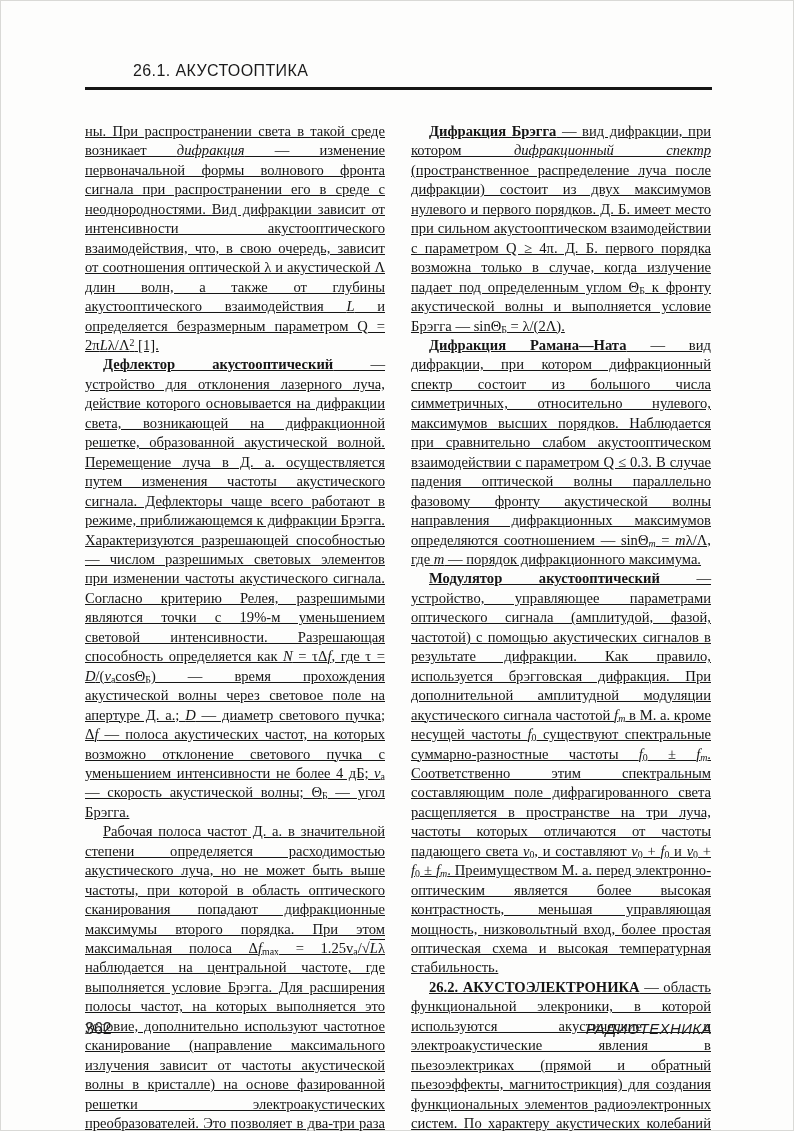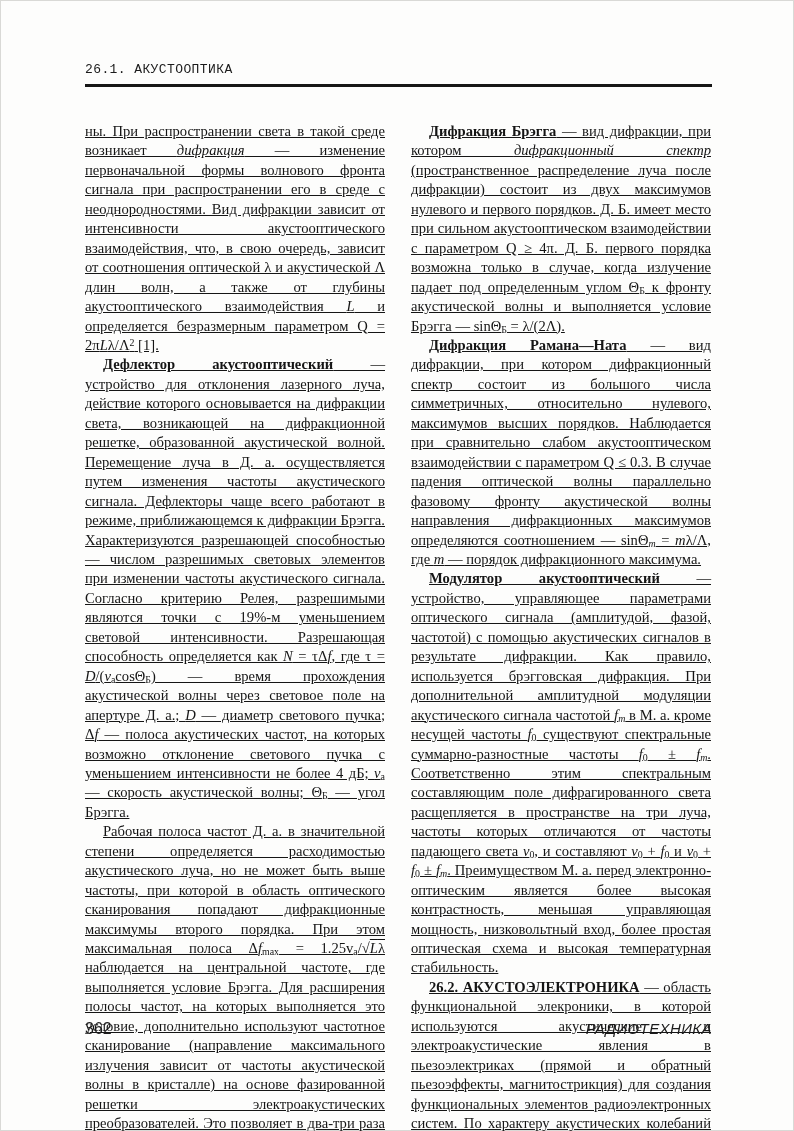--- a/index.html
+++ b/index.html
@@ -9,22 +9,22 @@
     background:#fdfdfc;
     box-shadow:inset 0 0 0 1px #d9d9d6;
     font-family:"Liberation Serif","DejaVu Serif",serif;
     color:#151515;
     overflow:hidden;
   }
   .header{
     position:absolute;top:62px;left:85px;right:82px;
   }
   .header-title{
-    font-family:Liberation Mono, monospace;
-    font-size:13px;letter-spacing:.4px;color:#1b1b1b;
+    font-family:Liberation Sans, sans-serif;
+    font-size:16px;letter-spacing:.4px;color:#1b1b1b;margin-left:48px;
   }
   .header-rule{
     margin-top:7px;height:3px;background:#161616;
   }
   .columns{
     position:absolute;top:122px;left:85px;right:82px;
     display:flex;gap:26px;
   }
   .col{flex:0 0 300px;width:300px;
     font-size:14.6px;line-height:19.45px;

